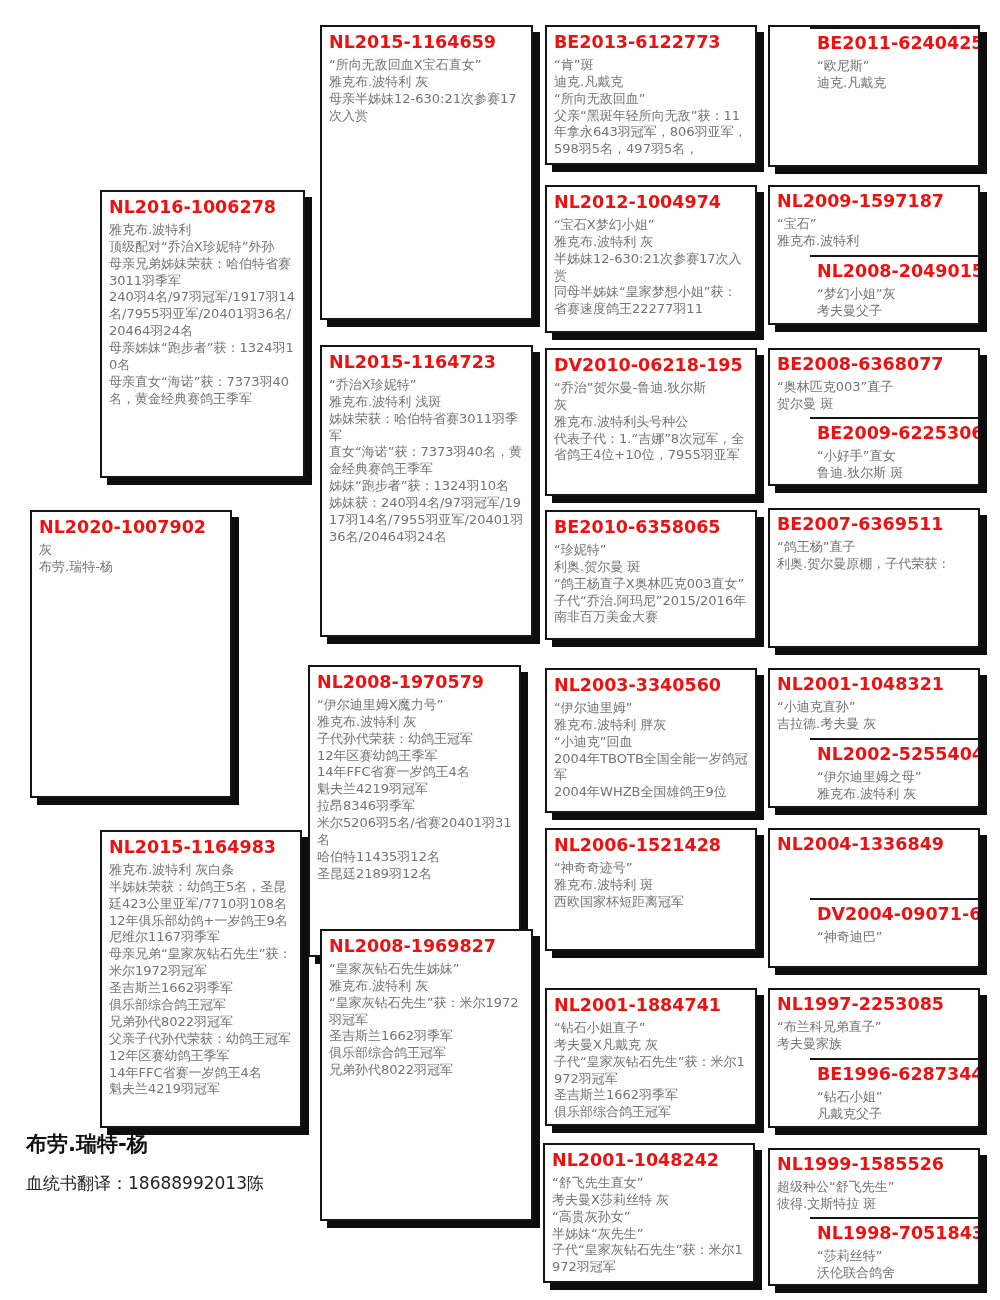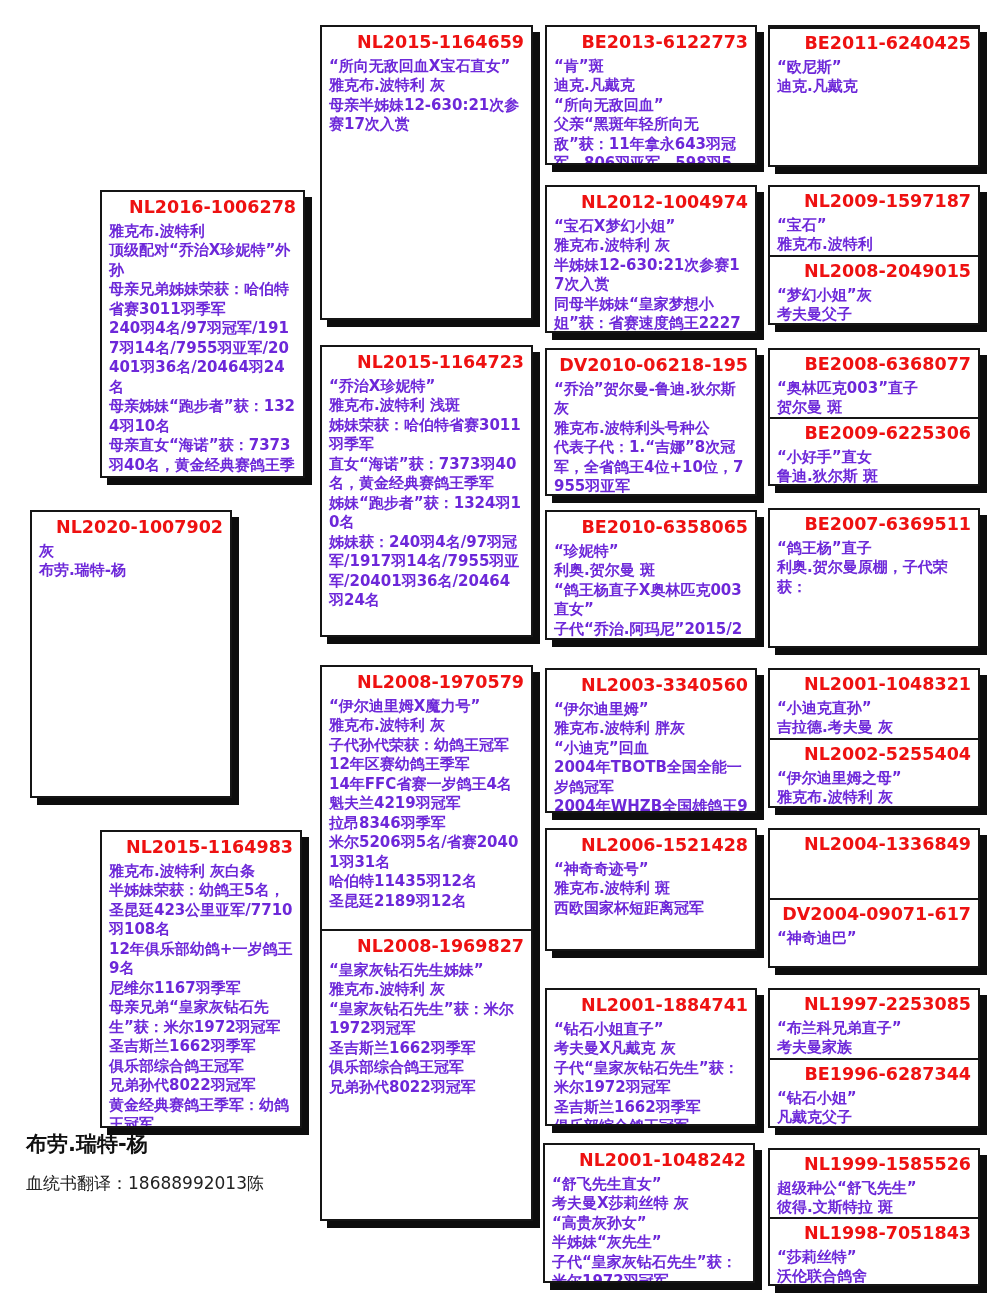--- a/index.html
+++ b/index.html
@@ -15,37 +15,36 @@
     border:2px solid #151515;
     box-shadow:7px 7px 0 #0d0d0d;
     box-sizing:border-box;
     padding:4px 7px 4px 7px;
     overflow:hidden;
   }
   .title{
     color:#ee1111;
     font-weight:bold;
     font-size:17.5px;
-    text-align:right;
+    text-align:left;
     line-height:1.25;
     margin:1px 0 3px 0;
     letter-spacing:0px;
     white-space:nowrap;
   }
   .body{
-    color:#6d28d9;
-    font-size:15px;
+    color:#737373;
+    font-size:13px;
     line-height:1.3;
     white-space:pre-line;
     word-break:break-all;
-    font-weight:bold;
   }
   .pair{padding:0;display:flex;flex-direction:column;}
   .entry{flex:1 1 50%;padding:3px 7px;box-sizing:border-box;overflow:hidden;}
-  .entry.second{border-top:2px solid #151515;}
+  .entry.second{border-top:2px solid #151515;margin-left:40px;}
   .footer-name{
     position:absolute;left:26px;top:1130px;
     font-size:21px;font-weight:bold;color:#111;
   }
   .footer-contact{
     position:absolute;left:26px;top:1172px;
     font-size:17px;color:#222;
   }
 </style>
 </head>
@@ -70,21 +69,21 @@
 <div class="box" style="left:100px;top:830px;width:202px;height:298px">
   <div class="title">NL2015-1164983</div>
   <div class="body">雅克布.波特利 灰白条
 半姊妹荣获：幼鸽王5名，圣昆廷423公里亚军/7710羽108名
 12年俱乐部幼鸽+一岁鸽王9名
 尼维尔1167羽季军
 母亲兄弟“皇家灰钻石先生”获：米尔1972羽冠军
 圣吉斯兰1662羽季军
 俱乐部综合鸽王冠军
 兄弟孙代8022羽冠军
-黄金经典赛鸽王季军：幼鸽王冠军
+父亲子代孙代荣获：幼鸽王冠军
 12年区赛幼鸽王季军
 14年FFC省赛一岁鸽王4名
 魁夫兰4219羽冠军</div>
 </div>
 
 <div class="box" style="left:320px;top:25px;width:213px;height:295px">
   <div class="title">NL2015-1164659</div>
   <div class="body">“所向无敌回血X宝石直女”
 雅克布.波特利 灰
 母亲半姊妹12-630:21次参赛17次入赏</div>
@@ -93,21 +92,21 @@
 <div class="box" style="left:320px;top:345px;width:213px;height:292px">
   <div class="title">NL2015-1164723</div>
   <div class="body">“乔治X珍妮特”
 雅克布.波特利 浅斑
 姊妹荣获：哈伯特省赛3011羽季军
 直女“海诺”获：7373羽40名，黄金经典赛鸽王季军
 姊妹“跑步者”获：1324羽10名
 姊妹获：240羽4名/97羽冠军/1917羽14名/7955羽亚军/20401羽36名/20464羽24名</div>
 </div>
 
-<div class="box" style="left:320px;top:665px;width:213px;height:292px">
+<div class="box" style="left:308px;top:665px;width:213px;height:292px">
   <div class="title">NL2008-1970579</div>
   <div class="body">“伊尔迪里姆X魔力号”
 雅克布.波特利 灰
 子代孙代荣获：幼鸽王冠军
 12年区赛幼鸽王季军
 14年FFC省赛一岁鸽王4名
 魁夫兰4219羽冠军
 拉昂8346羽季军
 米尔5206羽5名/省赛20401羽31名
 哈伯特11435羽12名

